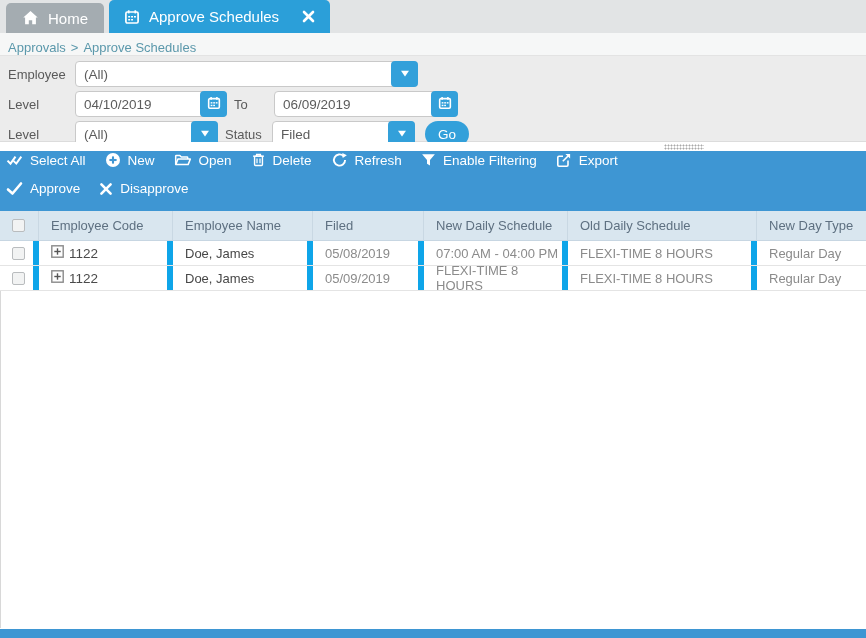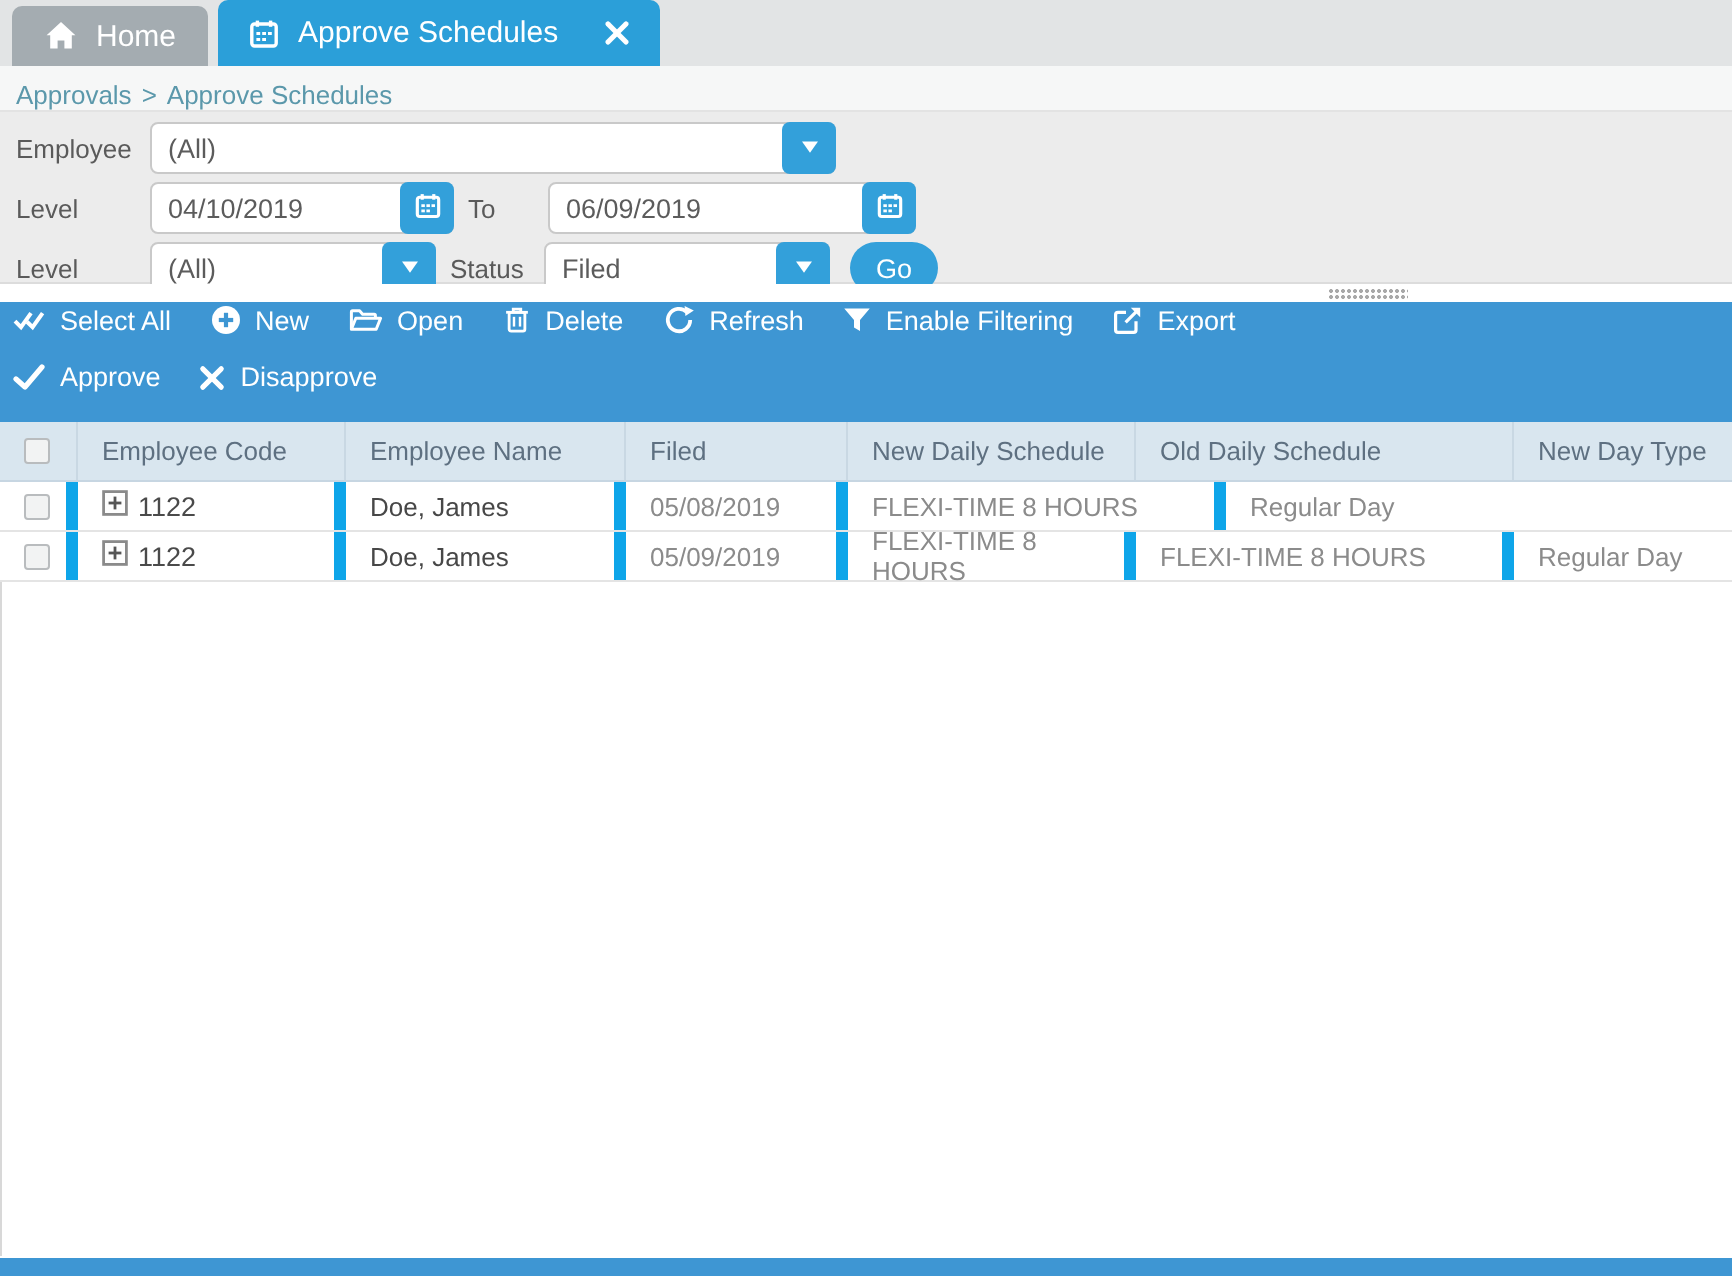--- a/index.html
+++ b/index.html
@@ -293,20 +293,21 @@
     <div class="gr-cell col-code cell-code">
       <span><svg width="13" height="13" viewBox="0 0 13 13">
             <rect x="0.8" y="0.8" width="11.4" height="11.4" fill="#fdfdfd" stroke="#8a8a8a" stroke-width="1.4"></rect>
             <line x1="3.3" y1="6.5" x2="9.7" y2="6.5" stroke="#555" stroke-width="1.4"></line>
             <line x1="6.5" y1="3.3" x2="6.5" y2="9.7" stroke="#555" stroke-width="1.4"></line>
           </svg></span>
       <span>1122</span>
     </div>
     <div class="gr-cell col-name cell-name">Doe, James</div>
     <div class="gr-cell col-date">05/08/2019</div>
+    <div class="gr-cell col-new">07:00 AM - 04:00 PM</div>
     <div class="gr-cell col-old">FLEXI-TIME 8 HOURS</div>
     <div class="gr-cell col-type">Regular Day</div>
   </div>
 
   <div class="grid-row">
     <div class="gr-cell col-check">
       <div class="checkbox"></div>
     </div>
     <div class="gr-cell col-code cell-code">
       <span><svg width="13" height="13" viewBox="0 0 13 13">

